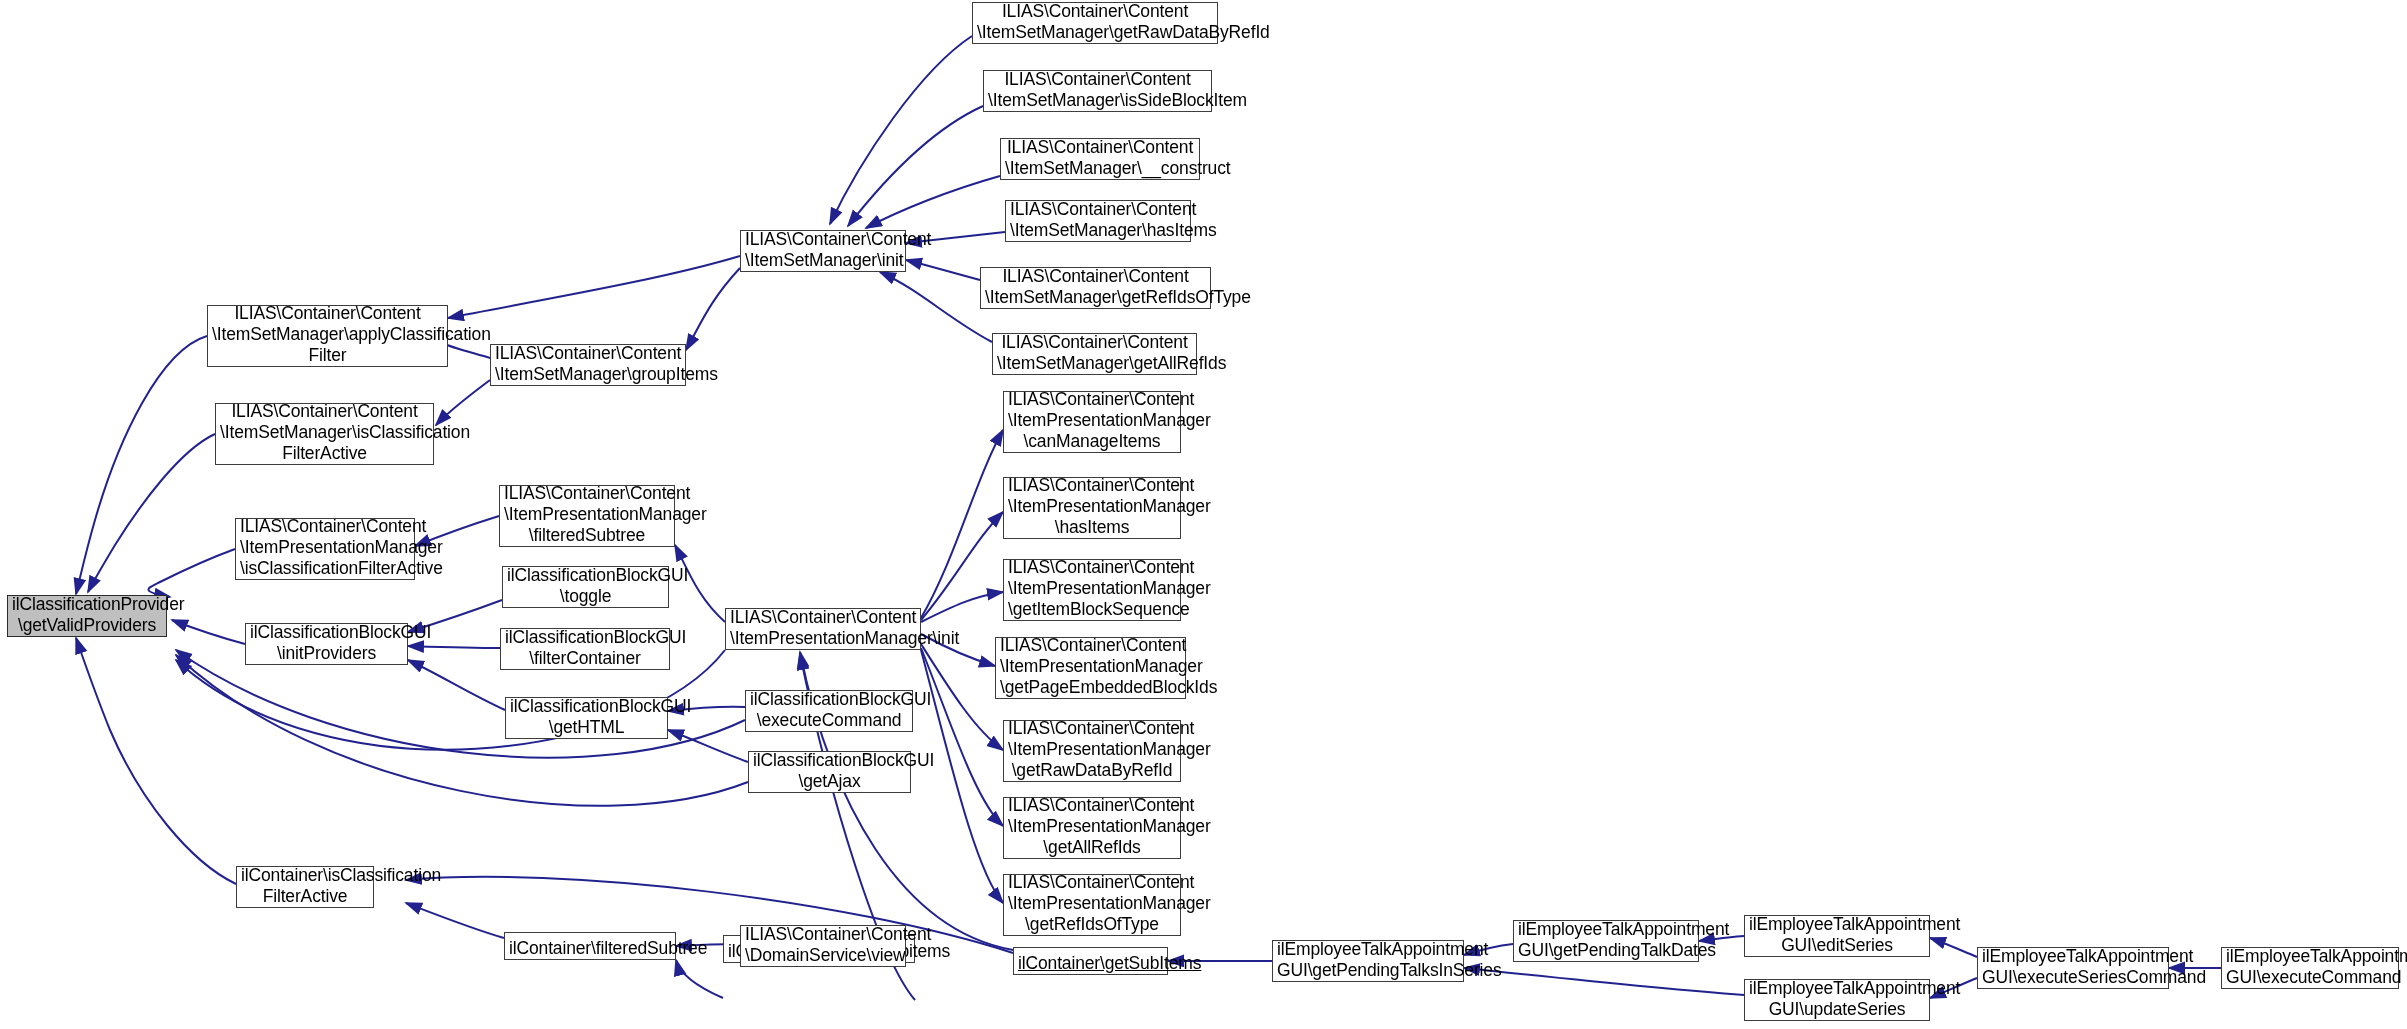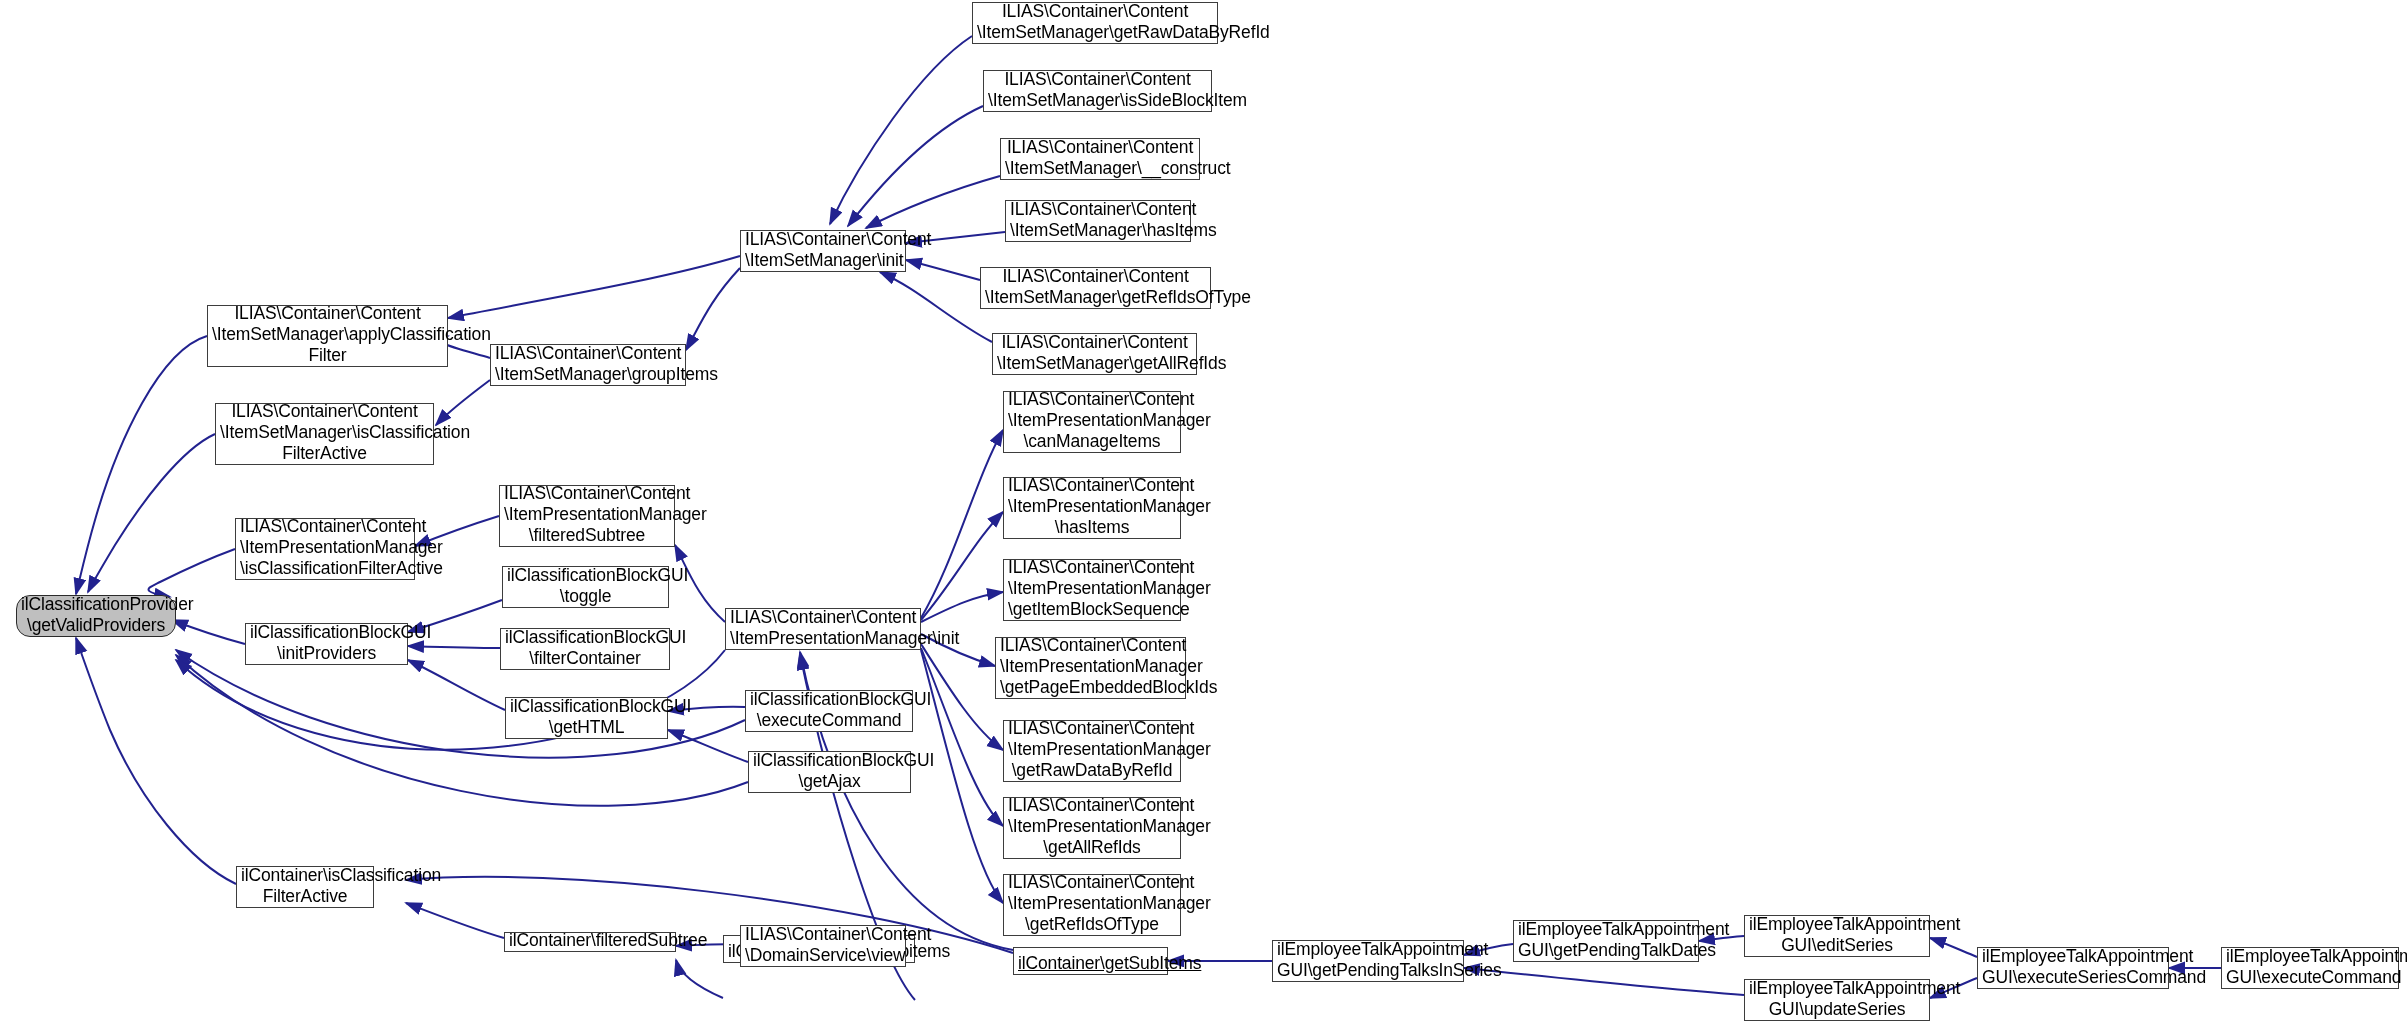--- a/index.html
+++ b/index.html
@@ -102,21 +102,21 @@
         <path d="M 1272,961 C 1230,961 1200,961 1168,961" fill="none" stroke="#22228f" stroke-width="2" marker-end="url(#arrowhead)"></path>
         <path d="M 1513,944 C 1495,946 1480,950 1464,955" fill="none" stroke="#22228f" stroke-width="2" marker-end="url(#arrowhead)"></path>
         <path d="M 1744,995 C 1650,988 1540,976 1464,968" fill="none" stroke="#22228f" stroke-width="2" marker-end="url(#arrowhead)"></path>
         <path d="M 1744,936 C 1730,937 1715,939 1699,941" fill="none" stroke="#22228f" stroke-width="2" marker-end="url(#arrowhead)"></path>
         <path d="M 1977,957 C 1960,950 1945,943 1930,938" fill="none" stroke="#22228f" stroke-width="2" marker-end="url(#arrowhead)"></path>
         <path d="M 1977,978 C 1960,985 1945,992 1930,998" fill="none" stroke="#22228f" stroke-width="2" marker-end="url(#arrowhead)"></path>
         <path d="M 2221,968 C 2205,968 2190,968 2169,968" fill="none" stroke="#22228f" stroke-width="2" marker-end="url(#arrowhead)"></path>
       </g>
   </svg>
   <div id="node-layer">
-      <div class="node current" style="left: 16px; top: 595px; width: 160px; height: 42px; border-radius: 14px;"><span class="label">ilClassificationProvider
+      <div class="node current" style="left: 7px; top: 595px; width: 160px; height: 42px;"><span class="label">ilClassificationProvider
 \getValidProviders</span></div>
       <div class="node" style="left: 207px; top: 305px; width: 241px; height: 62px;"><span class="label">ILIAS\Container\Content
 \ItemSetManager\applyClassification
 Filter</span></div>
       <div class="node" style="left: 215px; top: 403px; width: 219px; height: 62px;"><span class="label">ILIAS\Container\Content
 \ItemSetManager\isClassification
 FilterActive</span></div>
       <div class="node" style="left: 235px; top: 518px; width: 180px; height: 62px;"><span class="label">ILIAS\Container\Content
 \ItemPresentationManager
 \isClassificationFilterActive</span></div>
@@ -128,21 +128,21 @@
 \ItemSetManager\groupItems</span></div>
       <div class="node" style="left: 499px; top: 485px; width: 176px; height: 62px;"><span class="label">ILIAS\Container\Content
 \ItemPresentationManager
 \filteredSubtree</span></div>
       <div class="node" style="left: 502px; top: 566px; width: 167px; height: 42px;"><span class="label">ilClassificationBlockGUI
 \toggle</span></div>
       <div class="node" style="left: 500px; top: 628px; width: 170px; height: 42px;"><span class="label">ilClassificationBlockGUI
 \filterContainer</span></div>
       <div class="node" style="left: 505px; top: 697px; width: 163px; height: 42px;"><span class="label">ilClassificationBlockGUI
 \getHTML</span></div>
-      <div class="node" style="left: 504px; top: 932px; width: 172px; height: 20px;"><span class="label">ilContainer\filteredSubtree</span></div>
+      <div class="node" style="left: 504px; top: 932px; width: 172px; height: 28px;"><span class="label">ilContainer\filteredSubtree</span></div>
       <div class="node" style="left: 723px; top: 935px; width: 192px; height: 28px;"><span class="label">ilContainer\getInitialSubitems</span></div>
       <div class="node" style="left: 740px; top: 925px; width: 166px; height: 42px;"><span class="label">ILIAS\Container\Content
 \DomainService\view</span></div>
       <div class="node" style="left: 745px; top: 690px; width: 168px; height: 42px;"><span class="label">ilClassificationBlockGUI
 \executeCommand</span></div>
       <div class="node" style="left: 748px; top: 751px; width: 163px; height: 42px;"><span class="label">ilClassificationBlockGUI
 \getAjax</span></div>
       <div class="node" style="left: 740px; top: 230px; width: 166px; height: 42px;"><span class="label">ILIAS\Container\Content
 \ItemSetManager\init</span></div>
       <div class="node" style="left: 725px; top: 608px; width: 196px; height: 42px;"><span class="label">ILIAS\Container\Content

